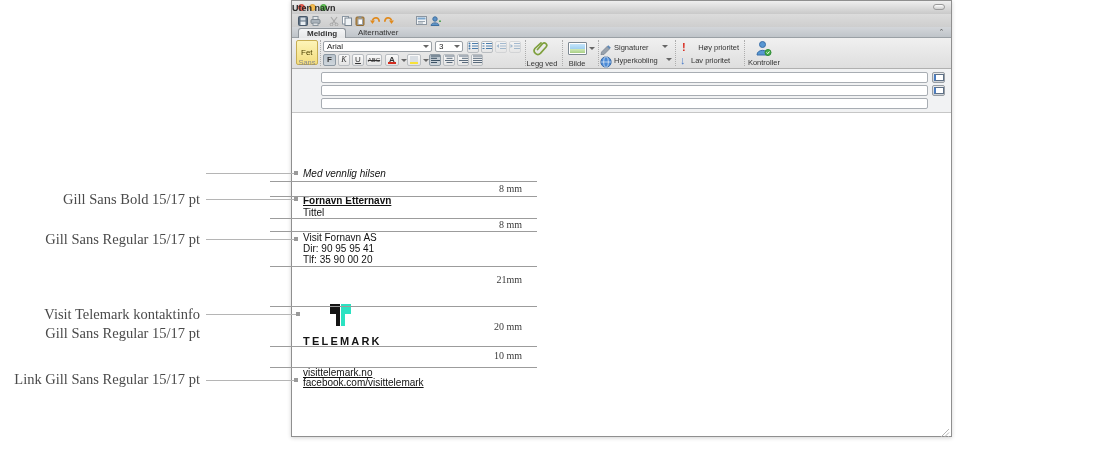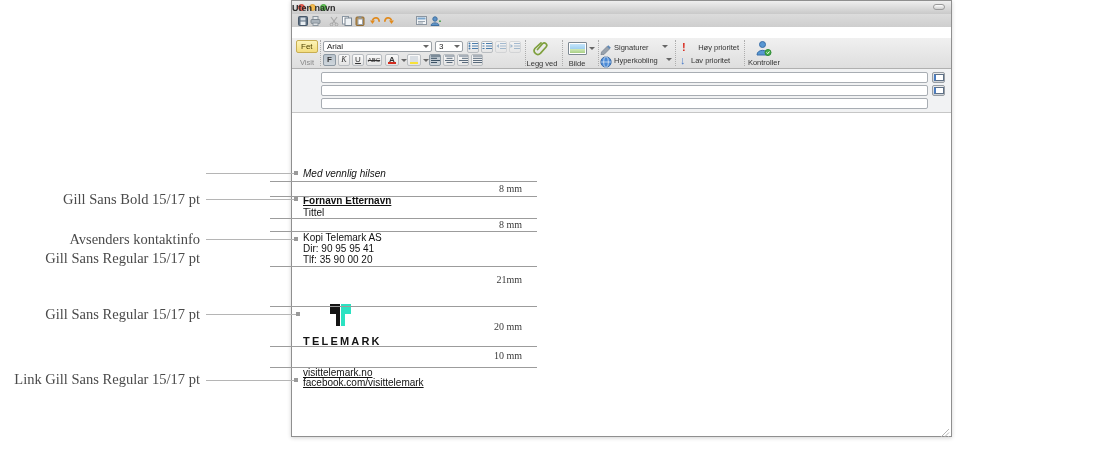--- a/index.html
+++ b/index.html
@@ -32,21 +32,21 @@
   .tab.active{background:linear-gradient(#f5f6f7,#e6e7e8);border:1px solid #8f959b;border-bottom:none;
               border-radius:3px 3px 0 0;font-weight:bold;box-sizing:border-box;}
   .collapse{position:absolute;right:4px;top:1px;width:11px;height:8px;font-size:7px;color:#555;
             text-align:center;line-height:8px;}
 
   .ribbon{position:absolute;left:0;top:37px;right:0;height:31px;
           background:linear-gradient(#f0f0f0,#dedede);border-bottom:1px solid #b0b0b0;box-sizing:border-box;}
   .sep{position:absolute;top:2px;height:26px;border-left:1px dotted #adadad;width:0;}
   .rlabel{position:absolute;font-size:7.5px;color:#333;text-align:center;}
   .rlabel.dim{color:#8a8a8a;}
-  .fetbadge{position:absolute;left:4px;top:2px;padding:1px 4px;font-size:8px;color:#4a3f00;
+  .fetbadge{position:absolute;left:4px;top:2px;padding:7px 4px;font-size:8px;color:#4a3f00;
             background:linear-gradient(#fdf4b8,#f3dd7f);border:1px solid #c8ae52;border-radius:2px;}
   .combo{position:absolute;height:11px;background:#fff;border:1px solid #9aa0a6;border-radius:2px;
          box-sizing:border-box;font-size:8px;color:#222;line-height:9px;padding-left:3px;}
   .combo .dd{position:absolute;right:2px;top:3px;}
   .dd{width:0;height:0;border:3px solid transparent;border-top-color:#666;display:inline-block;}
   .btn{position:absolute;height:12px;border:1px solid #b9bdc1;border-radius:2px;box-sizing:border-box;
        background:linear-gradient(#fafafa,#e4e4e4);font-size:8px;color:#333;text-align:center;line-height:10px;}
   .btn.pressed{background:linear-gradient(#b9c3cc,#cfd6dc);border-color:#8d99a3;}
   .btn.faded{opacity:.45;}
   .redbar{position:absolute;left:2px;right:2px;bottom:1px;height:2px;background:#d22c1f;}
@@ -154,25 +154,30 @@
       </span>
       <span class="tbi" style="left:138px">
         <svg width="12" height="10">
             <circle cx="5" cy="3" r="2.2" fill="#5d93c8" stroke="#3f6f9f"></circle>
             <path d="M1 9.5 C1 6 9 6 9 9.5 Z" fill="#5d93c8" stroke="#3f6f9f"></path>
             <rect x="9" y="4.5" width="3" height="1.4" fill="#48a04c"></rect>
           </svg>
       </span>
     </div>
 
+    <div class="tabstrip">
+      <div class="tab active" style="left:6px">Melding</div>
+      <div class="tab" style="left:58px">Alternativer</div>
+      <div class="collapse">⌃</div>
+    </div>
 
     <div class="ribbon">
 
       <div class="fetbadge">Fet</div>
-      <div class="rlabel dim" style="left:0;top:20px;width:30px">Visit</div>
+      <div class="rlabel dim" style="left:0;top:20px;width:30px">Sans</div>
       <div class="sep" style="left:28px"></div>
 
       <div class="combo" style="left:31px;top:3px;width:109px">
         <span>Arial</span><span class="dd"></span>
       </div>
       <div class="combo" style="left:143px;top:3px;width:28px">
         <span>3</span><span class="dd"></span>
       </div>
       <div class="btn" style="left:175px;top:3px;width:12px">
         <svg width="10" height="8">
@@ -337,21 +342,21 @@
           <line x1="10" y1="2" x2="2" y2="10" stroke="#b5b5b5"></line>
           <line x1="10" y1="5.5" x2="5.5" y2="10" stroke="#b5b5b5"></line>
           <line x1="10" y1="9" x2="9" y2="10" stroke="#b5b5b5"></line>
         </svg>
     </span>
   </div>
 
   <div class="abs sig it" style="left:303px;top:168px">Med vennlig hilsen</div>
   <div class="abs sig bd" style="left:303px;top:195px">Fornavn Etternavn</div>
   <div class="abs sig" style="left:303px;top:207px">Tittel</div>
-  <div class="abs sig" style="left:303px;top:232px">Kopi Telemark AS</div>
+  <div class="abs sig" style="left:303px;top:232px">Visit Fornavn AS</div>
   <div class="abs sig" style="left:303px;top:243px">Dir: 90 95 95 41</div>
   <div class="abs sig" style="left:303px;top:254px">Tlf: 35 90 00 20</div>
 
   <span class="abs" style="left:330px;top:304px">
     <svg width="21" height="22" viewBox="0 0 21 22">
       <path d="M0 0 H10 V22 H6 V10 H0 Z" fill="#141414"></path>
       <path d="M11 0 H21 V10 H15 V22 H11 Z" fill="#2BE2C2"></path>
     </svg>
   </span>
   <div class="abs brand" style="left:303px;top:335px">TELEMARK</div>
@@ -375,27 +380,27 @@
   <div class="mlabel" style="top:350px">10 mm</div>
 
   <div class="leader" style="top:173px;width:88px"></div>
   <span class="ldot" style="left:294px;top:171px"></span>
 
   <div class="ann" style="top:190px">Gill Sans Bold  15/17 pt</div>
   <div class="leader" style="top:199px;width:88px"></div>
   <span class="ldot" style="left:294px;top:197px"></span>
 
   <div class="ann" style="top:230px">
-    <div>Avsenders kontaktinfo</div>
     <div>Gill Sans Regular  15/17 pt</div>
   </div>
   <div class="leader" style="top:239px;width:88px"></div>
   <span class="ldot" style="left:294px;top:237px"></span>
 
   <div class="ann" style="top:305px">
+    <div>Visit Telemark kontaktinfo</div>
     <div>Gill Sans Regular  15/17 pt</div>
   </div>
   <div class="leader" style="top:314px;width:90px"></div>
   <span class="ldot" style="left:296px;top:312px"></span>
 
   <div class="ann" style="top:370px">
     <div>Link Gill Sans Regular 15/17 pt</div>
   </div>
   <div class="leader" style="top:380px;width:88px"></div>
   <span class="ldot" style="left:294px;top:378px"></span>

